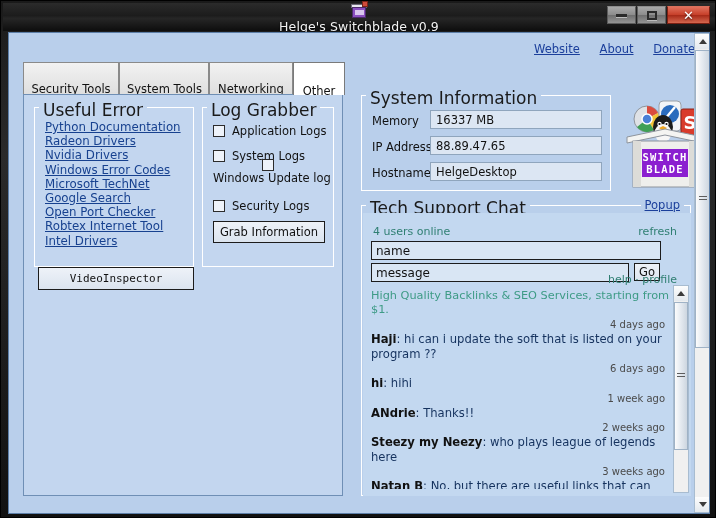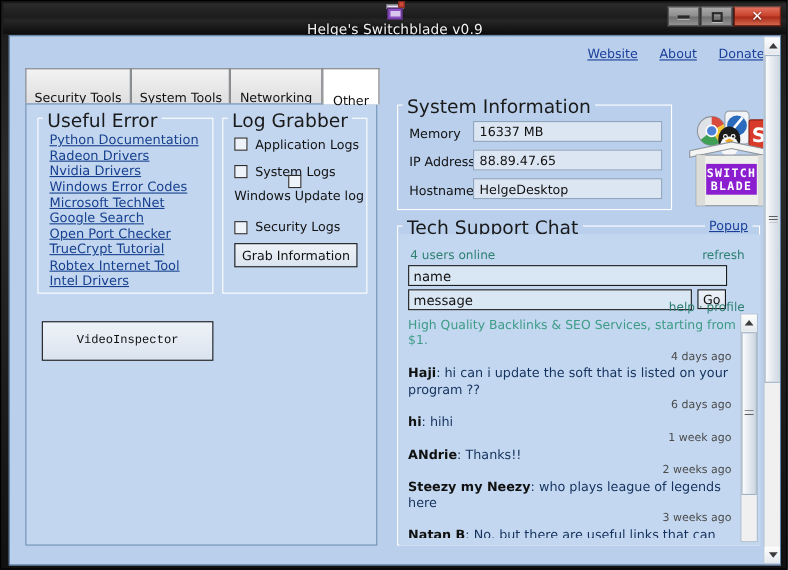--- a/index.html
+++ b/index.html
@@ -231,50 +231,49 @@
       <div class="group" style="left:10px;top:12px;width:160px;height:160px;">
         <div class="legend">Useful Error</div>
         <div class="link-list">
           <a>Python Documentation</a>
           <a>Radeon Drivers</a>
           <a>Nvidia Drivers</a>
           <a>Windows Error Codes</a>
           <a>Microsoft TechNet</a>
           <a>Google Search</a>
           <a>Open Port Checker</a>
-          <a>TrueCrypt Tutorial</a>
           <a>Robtex Internet Tool</a>
           <a>Intel Drivers</a>
         </div>
       </div>
 
       <div class="group" style="left:178px;top:12px;width:132px;height:160px;">
         <div class="legend">Log Grabber</div>
 
         <div class="chkrow" style="top:16px;">
           <div class="chkbox"></div>
           <span>Application Logs</span>
         </div>
         <div class="chkrow" style="top:41px;">
           <div class="chkbox"></div>
           <span>System Logs</span>
         </div>
         <div class="chkrow" style="top:51px;flex-direction:column;">
           <div class="chkbox"></div>
           <span>Windows Update log</span>
         </div>
-        <div class="chkrow" style="top:91px;align-items:flex-end;">
+        <div class="chkrow" style="top:91px;">
           <div class="chkbox"></div>
           <span>Security Logs</span>
         </div>
 
         <div class="btn" style="position:absolute;left:10px;top:113px;width:112px;height:22px;">Grab Information</div>
       </div>
 
-      <div class="btn video" style="position:absolute;left:14px;top:197px;width:156px;height:36px;font-family:Liberation Mono, monospace;">VideoInspector</div>
+      <div class="btn video" style="position:absolute;left:14px;top:172px;width:156px;height:23px;">VideoInspector</div>
     </div>
 
     <div class="group onblue sysinfo">
       <div class="legend">System Information</div>
 
       <div class="field-label" style="left:10px;top:18px;">Memory</div>
       <div class="field-box" style="left:68px;top:14px;width:172px;height:19px;">16337 MB</div>
 
       <div class="field-label" style="left:10px;top:44px;">IP Address</div>
       <div class="field-box" style="left:68px;top:40px;width:172px;height:19px;">88.89.47.65</div>

